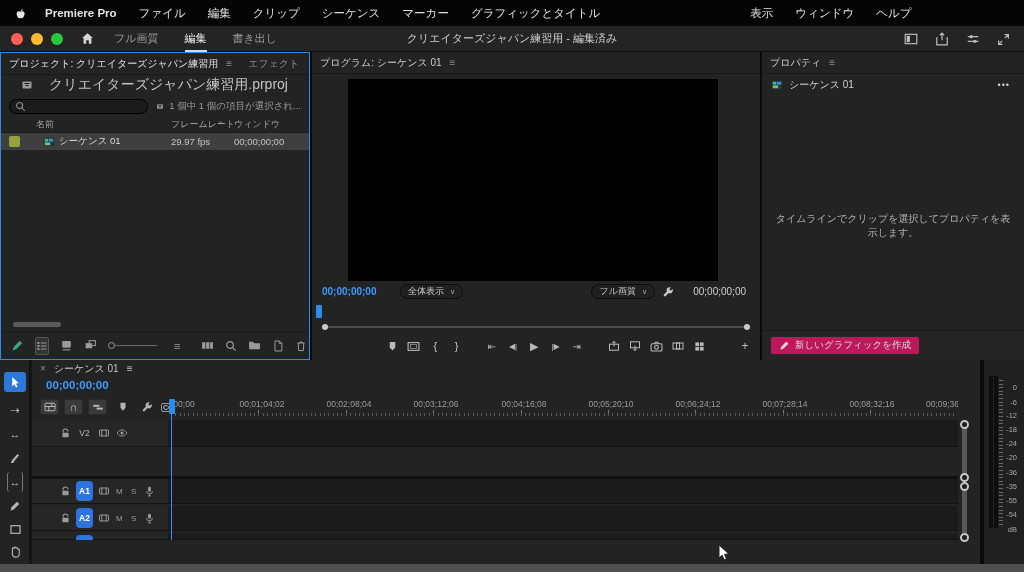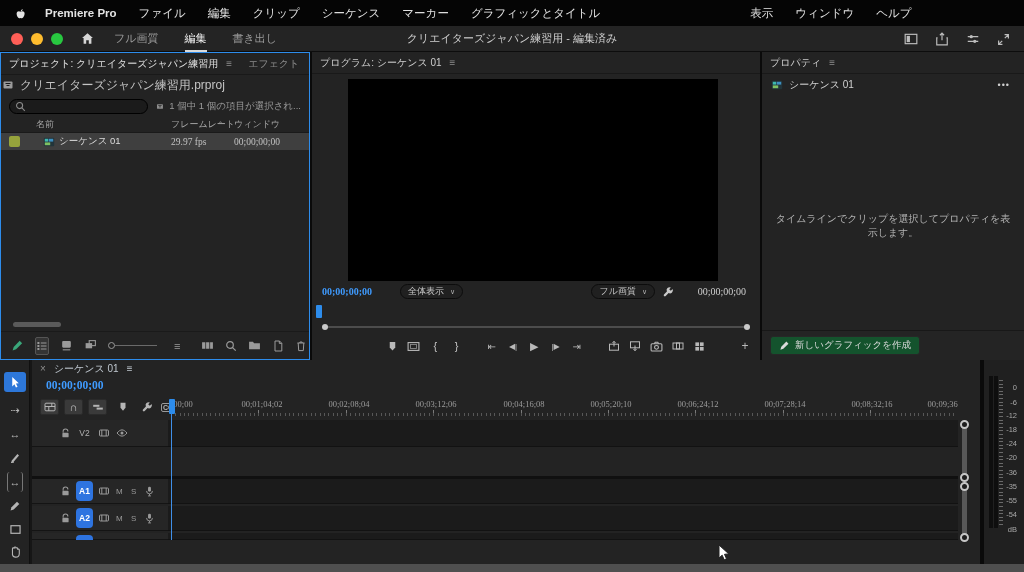--- a/index.html
+++ b/index.html
@@ -1,20 +1,20 @@
 <!DOCTYPE html>
 <html><head>
 <meta charset="utf-8">
 <style>
   html,body{margin:0;padding:0;background:#000;}
   *{box-sizing:border-box;}
   .screen{position:relative;width:1024px;height:572px;background:#161616;
     font-family:"Liberation Sans","DejaVu Sans",sans-serif;color:#c8c8c8;overflow:hidden;
     -webkit-font-smoothing:antialiased;}
-  .mono{font-family:Liberation Serif, serif;}
+  .mono{font-family:Liberation Sans, sans-serif;}
   svg.ic{display:block;}
   
   .menubar{position:absolute;left:0;top:0;width:1024px;height:26px;background:#050505;
     display:flex;align-items:center;font-size:11.5px;color:#e3e3e3;}
   .menubar .apple{margin:0 18px 0 14px;}
   .menubar .mitem{margin-right:22px;white-space:nowrap;}
   .menubar .appname{font-weight:bold;margin-right:22px;}
   .menubar .spacer{width:128px;}
   
   .titlebar{position:absolute;left:0;top:26px;width:1024px;height:26px;background:#242424;
@@ -28,21 +28,21 @@
   .doc-title{position:absolute;left:50%;transform:translateX(-50%);color:#cfcfcf;font-size:11px;white-space:nowrap;}
   .tb-icons{position:absolute;right:14px;top:0;height:26px;display:flex;align-items:center;gap:17px;color:#bdbdbd;}
   
   .panel{position:absolute;background:#232323;}
   .phead{height:22px;display:flex;align-items:center;padding:0 8px;font-size:10px;color:#cdcdcd;
     border-bottom:1px solid #191919;white-space:nowrap;}
   .phead .menu-g{color:#8e8e8e;margin-left:8px;font-size:10px;}
   
   .project{left:0;top:52px;width:310px;height:308px;border:1px solid #2d8ceb;}
   .ptab2{color:#8b8b8b;margin-left:16px;}
-  .binrow{height:20px;display:flex;align-items:center;gap:6px;padding:0 1px;font-size:12px;color:#c4c4c4;}
+  .binrow{height:20px;display:flex;align-items:center;gap:16px;padding:0 20px;font-size:14px;color:#c4c4c4;}
   .searchrow{height:22px;display:flex;align-items:center;padding:0 8px;font-size:9.5px;color:#9a9a9a;}
   .searchbox{width:142px;height:15px;background:#1b1b1b;border:1px solid #000;border-radius:8px;
     display:flex;align-items:center;padding:0 5px;color:#8b8b8b;}
   .selstat{margin-left:8px;display:flex;align-items:center;gap:5px;white-space:nowrap;overflow:hidden;}
   .cols{height:16px;display:flex;align-items:center;font-size:9px;color:#a5a5a5;border-bottom:1px solid #1a1a1a;position:relative;}
   .cols .c1{position:absolute;left:35px;} .cols .c2{position:absolute;left:170px;}
   .cols .c2s{position:absolute;left:218px;color:#8b8b8b;} .cols .c3{position:absolute;left:233px;}
   .lrow{height:17px;background:#3f3f3f;position:relative;display:flex;align-items:center;font-size:9.5px;color:#dcdcdc;}
   .lrow .chip{position:absolute;left:8px;width:11px;height:11px;border-radius:2px;}
   .lrow .sicon{position:absolute;left:42px;} .lrow .nm{position:absolute;left:58px;}
@@ -72,21 +72,21 @@
     padding-left:74px;color:#b9b9b9;font-size:10px;}
   .transport .t{margin-right:9px;display:flex;align-items:center;justify-content:center;width:14px;}
   .brace{font-size:11px;color:#c4c4c4;}
   
   .props{left:762px;top:52px;width:262px;height:308px;}
   .prow{height:22px;display:flex;align-items:center;gap:6px;padding:0 9px;font-size:10px;color:#d2d2d2;position:relative;}
   .prow .dots{position:absolute;right:14px;color:#cfcfcf;letter-spacing:1px;font-size:9px;}
   .pmsg{position:absolute;left:10px;right:10px;top:160px;font-size:10px;color:#b4b4b4;text-align:center;}
   .pfoot{position:absolute;left:0;bottom:0;width:100%;height:30px;border-top:1px solid #181818;
     display:flex;align-items:center;padding:0 8px;background:#242424;}
-  .newgfx{height:19px;background:#14532d;border:1px solid #272727;border-radius:3px;display:inline-flex;
+  .newgfx{height:19px;background:#be185d;border:1px solid #272727;border-radius:3px;display:inline-flex;
     align-items:center;gap:5px;padding:0 8px;font-size:9.5px;color:#dadada;}
   
   .tools{position:absolute;left:0;top:360px;width:30px;height:204px;background:#232323;border-right:1px solid #101010;}
   .tool{position:absolute;left:4px;width:22px;height:20px;display:flex;align-items:center;justify-content:center;
     color:#b5b5b5;border-radius:3px;font-size:11px;}
   .tool.active{background:#2d77d9;color:#fff;}
   .tl{left:32px;top:360px;width:948px;height:204px;}
   .tl-tabrow{position:absolute;left:0;top:0;width:100%;height:17px;display:flex;align-items:center;
     padding:0 8px;font-size:10px;color:#bfc7cf;gap:8px;}
   .tl-close{color:#8e8e8e;font-size:10px;}

